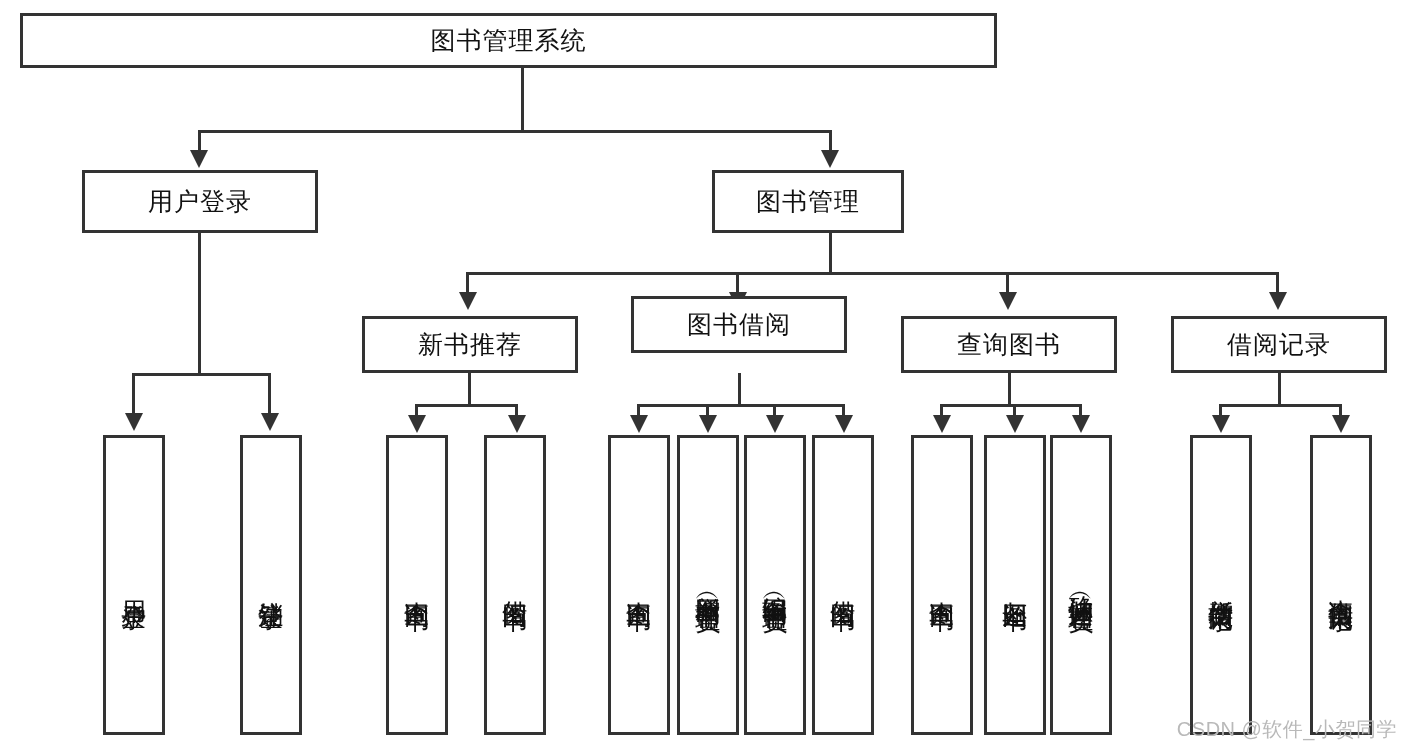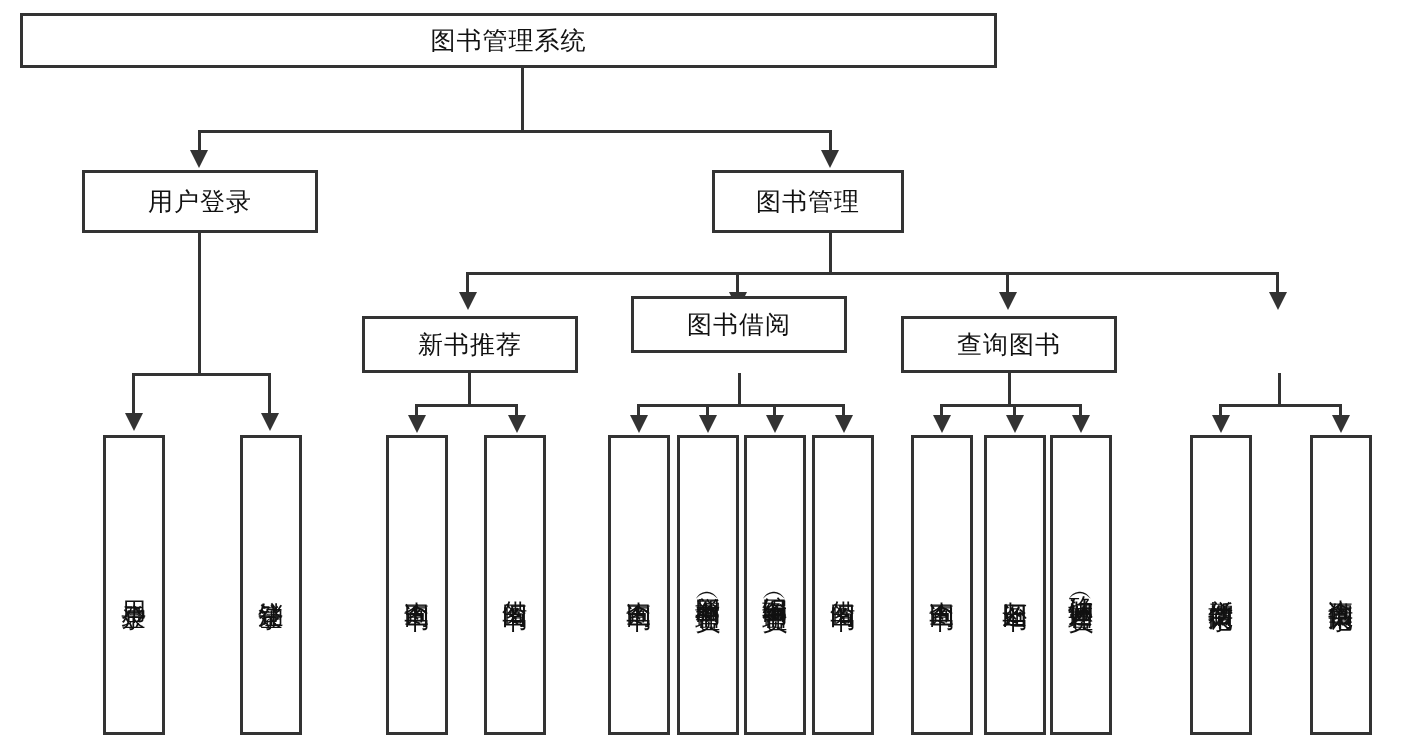--- a/index.html
+++ b/index.html
@@ -155,20 +155,23 @@
   </div>
 
   <div class="node h" style="left:631px; top:296px; width:216px; height:57px;">
     <span>图书借阅</span>
   </div>
 
   <div class="node h" style="left:901px; top:316px; width:216px; height:57px;">
     <span>查询图书</span>
   </div>
 
+  <div class="node h" style="left:1171px; top:316px; width:216px; height:57px;">
+    <span>借阅记录</span>
+  </div>
 
   <div class="node leaf" style="left:103px; top:435px; width:62px; height:300px;">
     <span class="leaf-label">用户登录</span>
   </div>
   <div class="node leaf" style="left:240px; top:435px; width:62px; height:300px;">
     <span class="leaf-label">注销登录</span>
   </div>
   <div class="node leaf" style="left:386px; top:435px; width:62px; height:300px;">
     <span class="leaf-label">查询图书</span>
   </div>
@@ -196,14 +199,15 @@
   <div class="node leaf" style="left:1050px; top:435px; width:62px; height:300px;">
     <span class="leaf-label">确认归还（管理员）</span>
   </div>
   <div class="node leaf" style="left:1190px; top:435px; width:62px; height:300px;">
     <span class="leaf-label">新增借阅记录</span>
   </div>
   <div class="node leaf" style="left:1310px; top:435px; width:62px; height:300px;">
     <span class="leaf-label">查询借阅记录</span>
   </div>
 
+  <div id="watermark">CSDN @软件_小贺同学</div>
 
 </div>
 
 </body></html>

